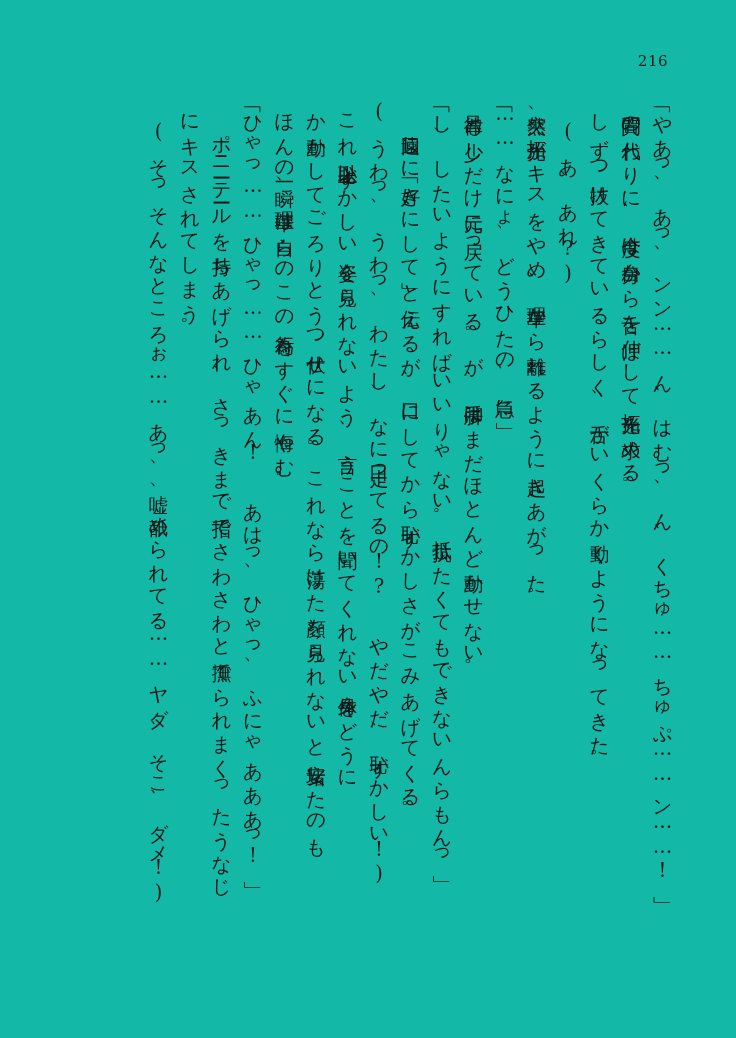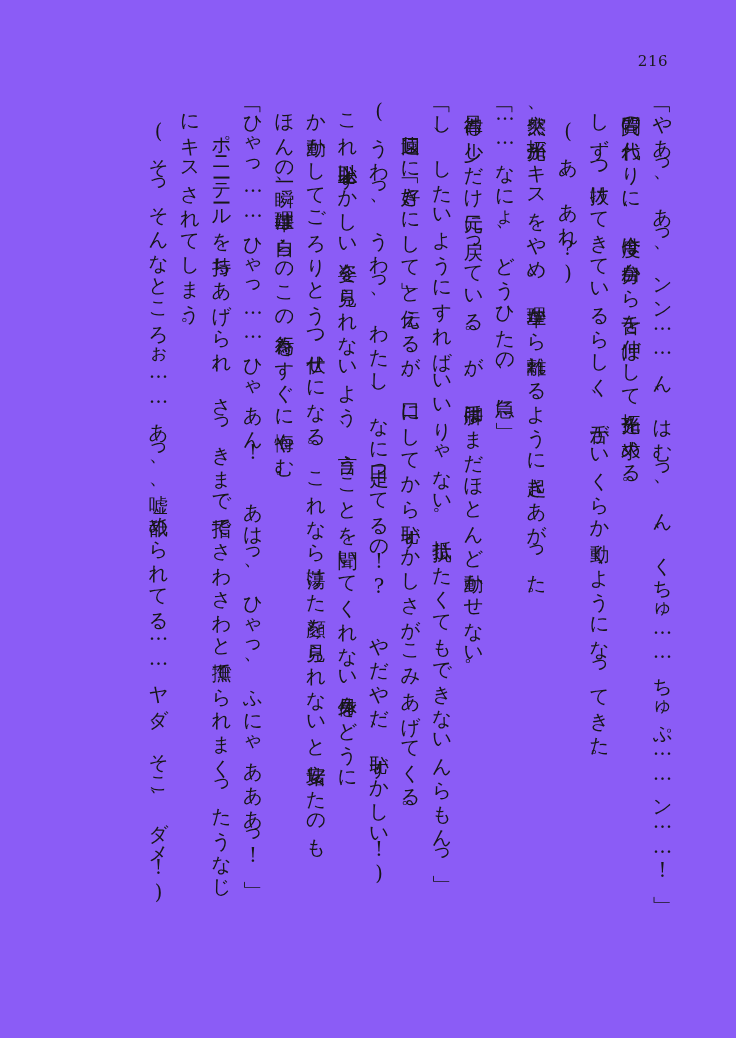--- a/index.html
+++ b/index.html
@@ -4,21 +4,21 @@
 <style>
   html, body {
     margin: 0;
     padding: 0;
     background: #ffffff;
   }
   .page {
     position: relative;
     width: 736px;
     height: 1038px;
-    background: #8b5cf6;
+    background: #14b8a6;
     overflow: hidden;
     font-family: "DejaVu Serif", "Liberation Serif", serif;
     color: #1a1a1a;
   }
   .page-number {
     position: absolute;
     top: 52px;
     right: 68px;
     font-size: 15px;
     letter-spacing: 0.5px;

